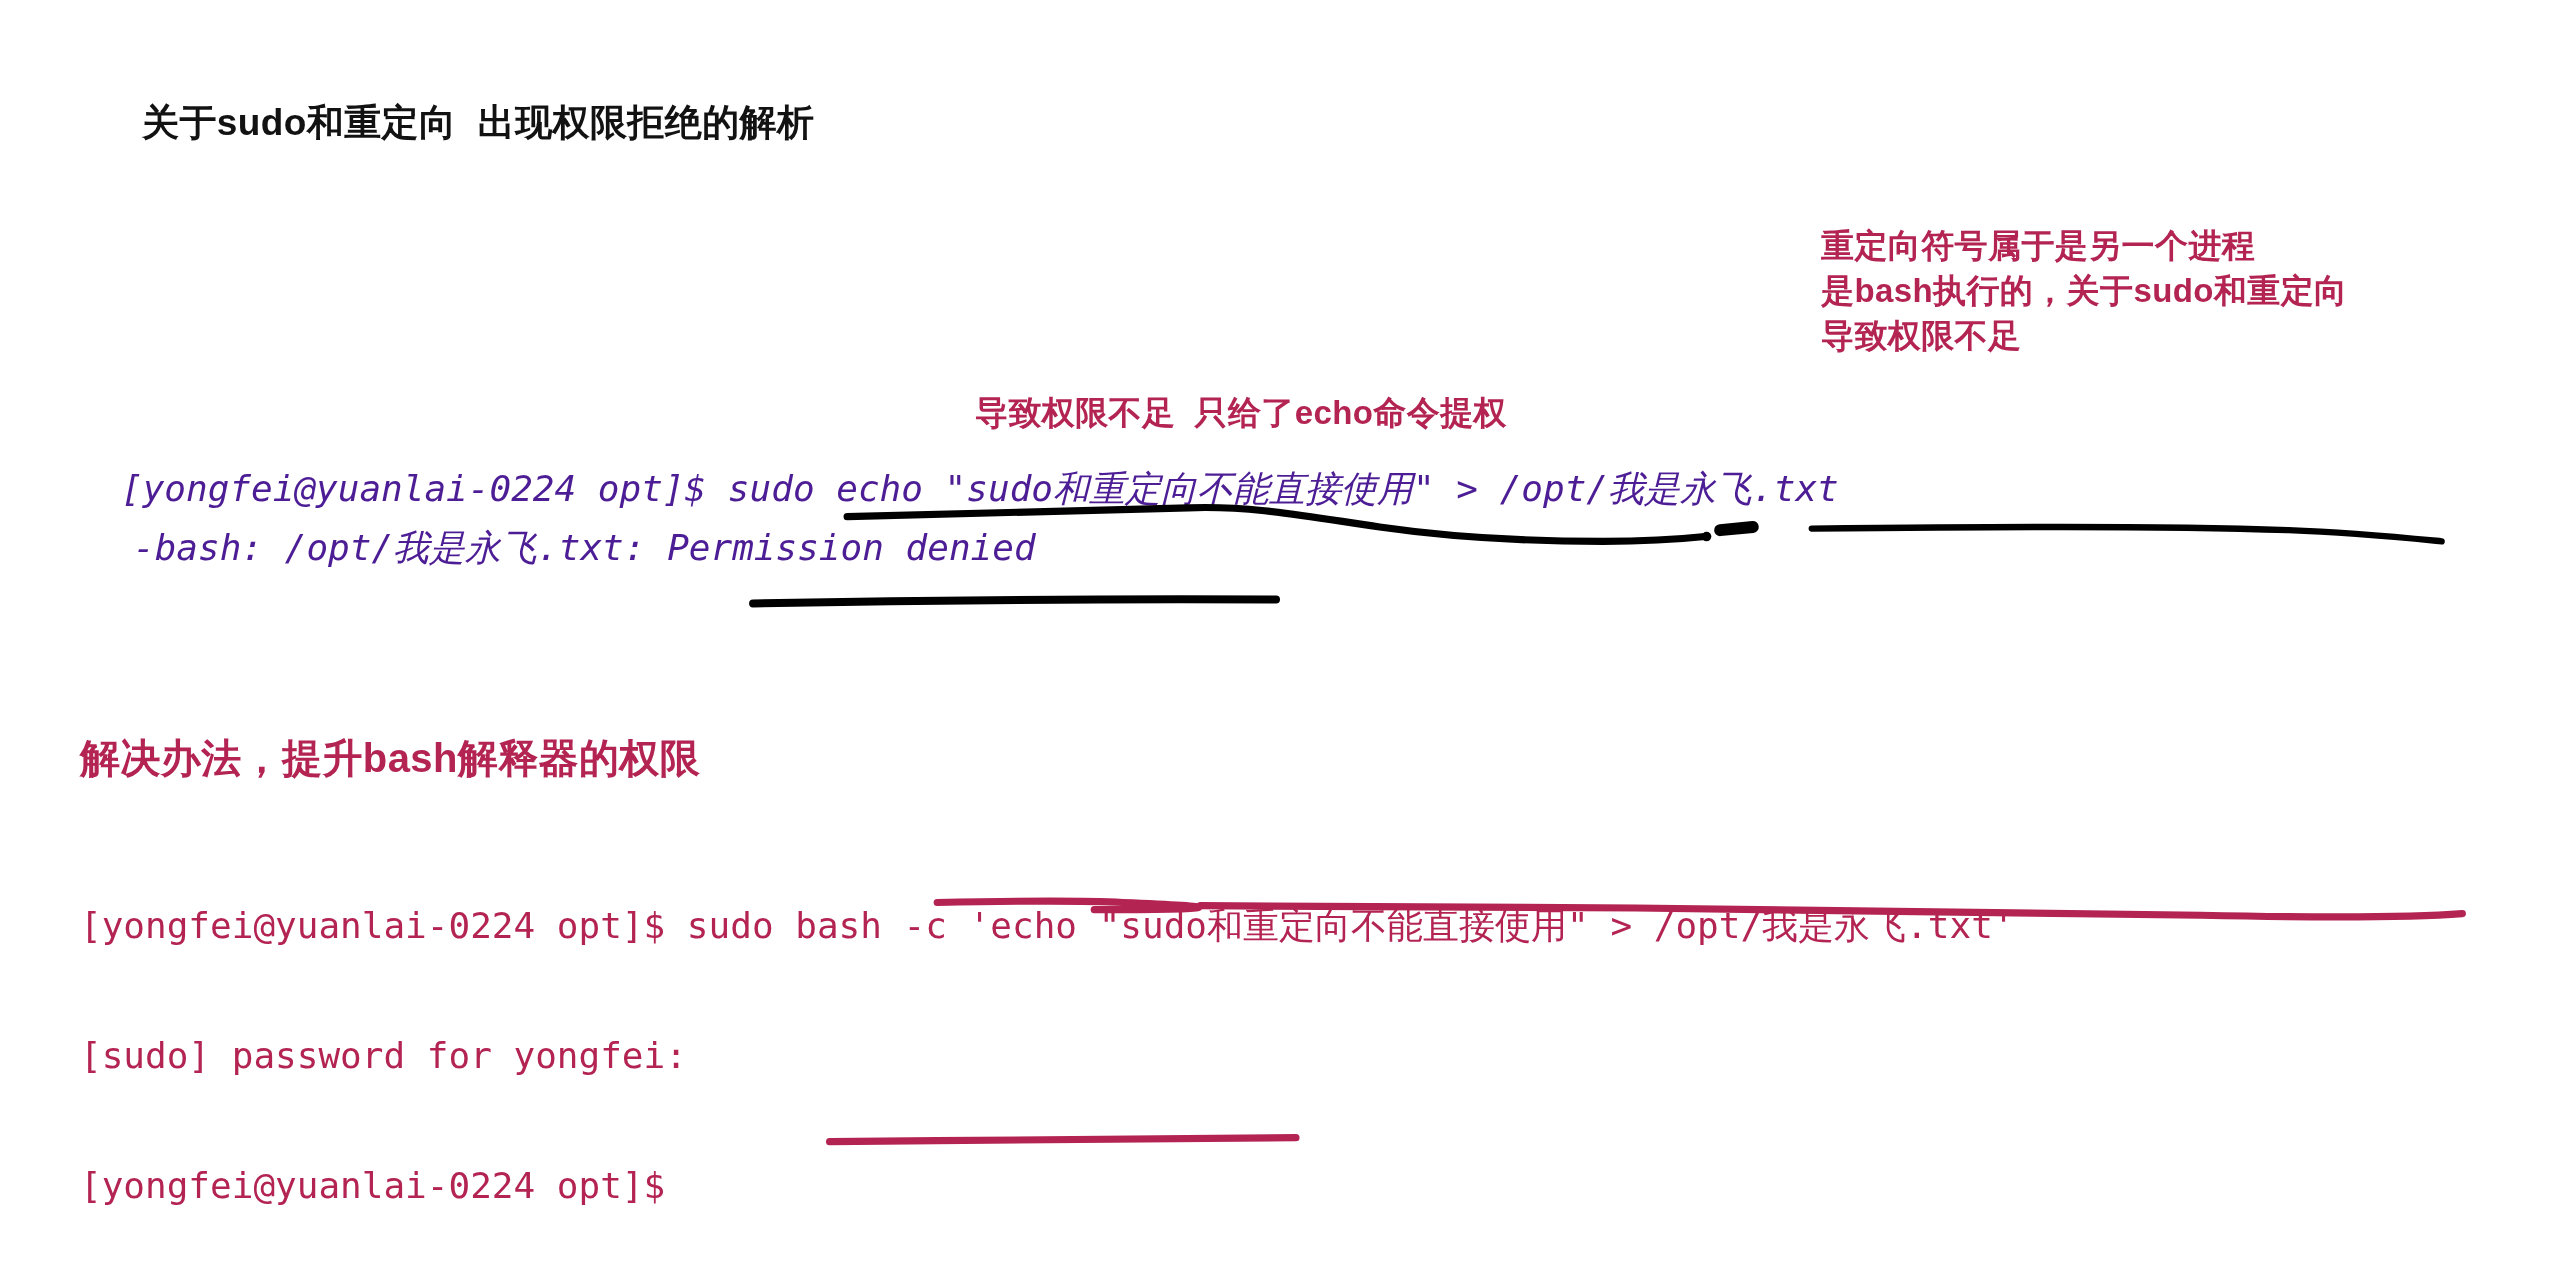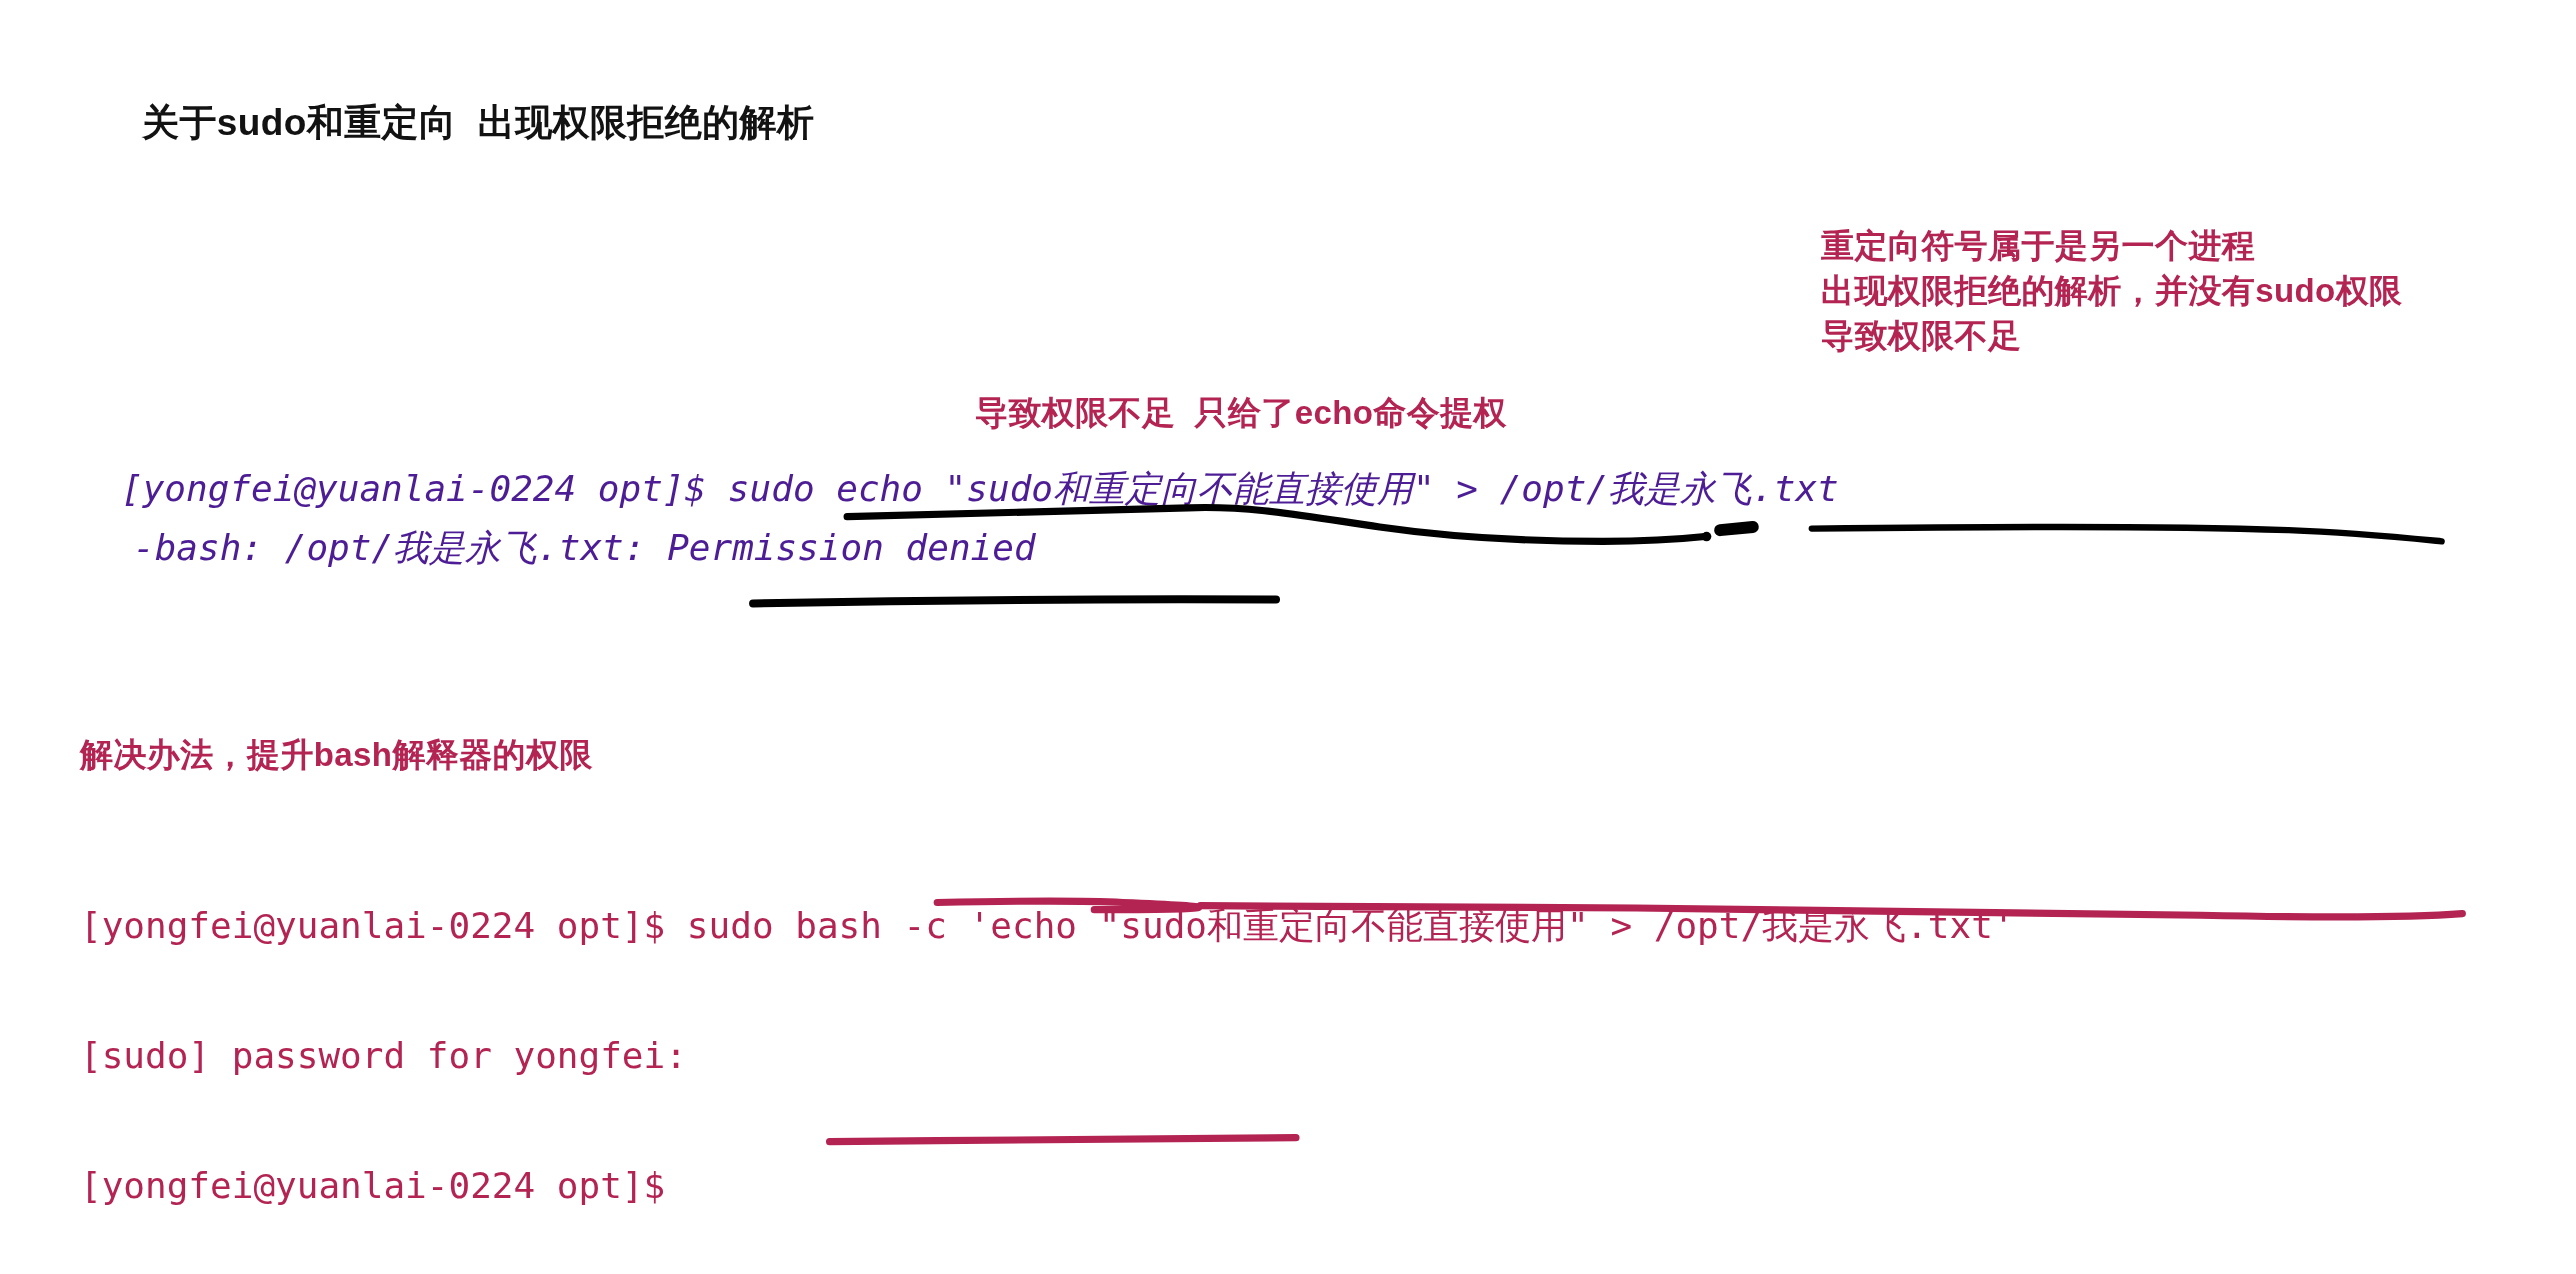--- a/index.html
+++ b/index.html
@@ -55,21 +55,21 @@
     top: 212px;
     line-height: 1.36;
   }
   .annot-mid {
     left: 975px;
     top: 384px;
   }
   .annot-solution {
     left: 80px;
     top: 726px;
-    font-size: 33px;
+    font-size: 40px;
   }
 
   
   .term {
     font-family: "DejaVu Sans Mono", "Liberation Mono", monospace;
     font-size: 36px;
     letter-spacing: 0px;
     line-height: 1.0;
   }
   .term-black { color: #4c1d95; font-style: italic; }
@@ -105,21 +105,21 @@
     pointer-events: none;
   }
 </style>
 </head>
 <body>
 
 <div class="canvas">
 
   <div class="abs title">关于sudo和重定向  出现权限拒绝的解析</div>
 
-  <div class="abs annot annot-topright"><span>重定向符号属于是另一个进程</span><br><span>出现权限拒绝的解析，并没有sudo权限</span><br><span>导致权限不足</span></div>
+  <div class="abs annot annot-topright"><span>重定向符号属于是另一个进程</span><br><span>是bash执行的，关于sudo和重定向</span><br><span>导致权限不足</span></div>
 
   <div class="abs annot annot-mid">导致权限不足  只给了echo命令提权</div>
 
   <div class="abs term term-black cmd1">[yongfei@yuanlai-0224 opt]$ sudo echo "sudo和重定向不能直接使用" &gt; /opt/我是永飞.txt</div>
 
   <div class="abs term term-black err1">-bash: /opt/我是永飞.txt: Permission denied</div>
 
   <div class="abs annot annot-solution">解决办法，提升bash解释器的权限</div>
 
   <div class="abs term term-red block2">

